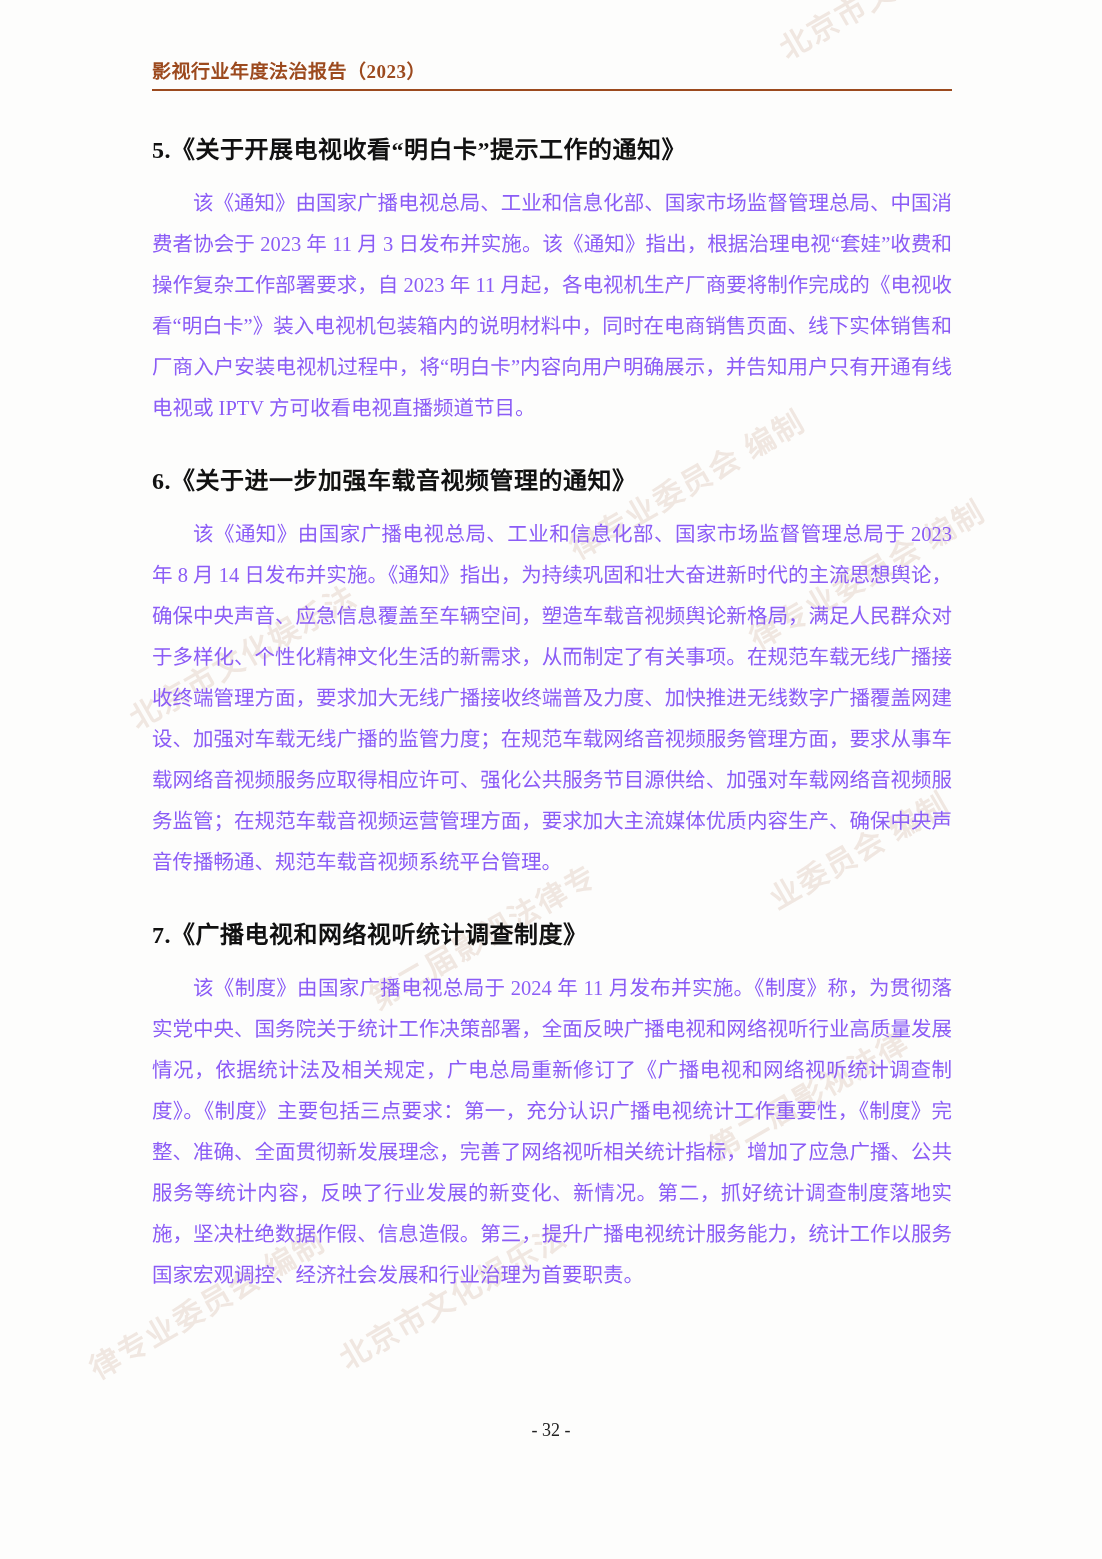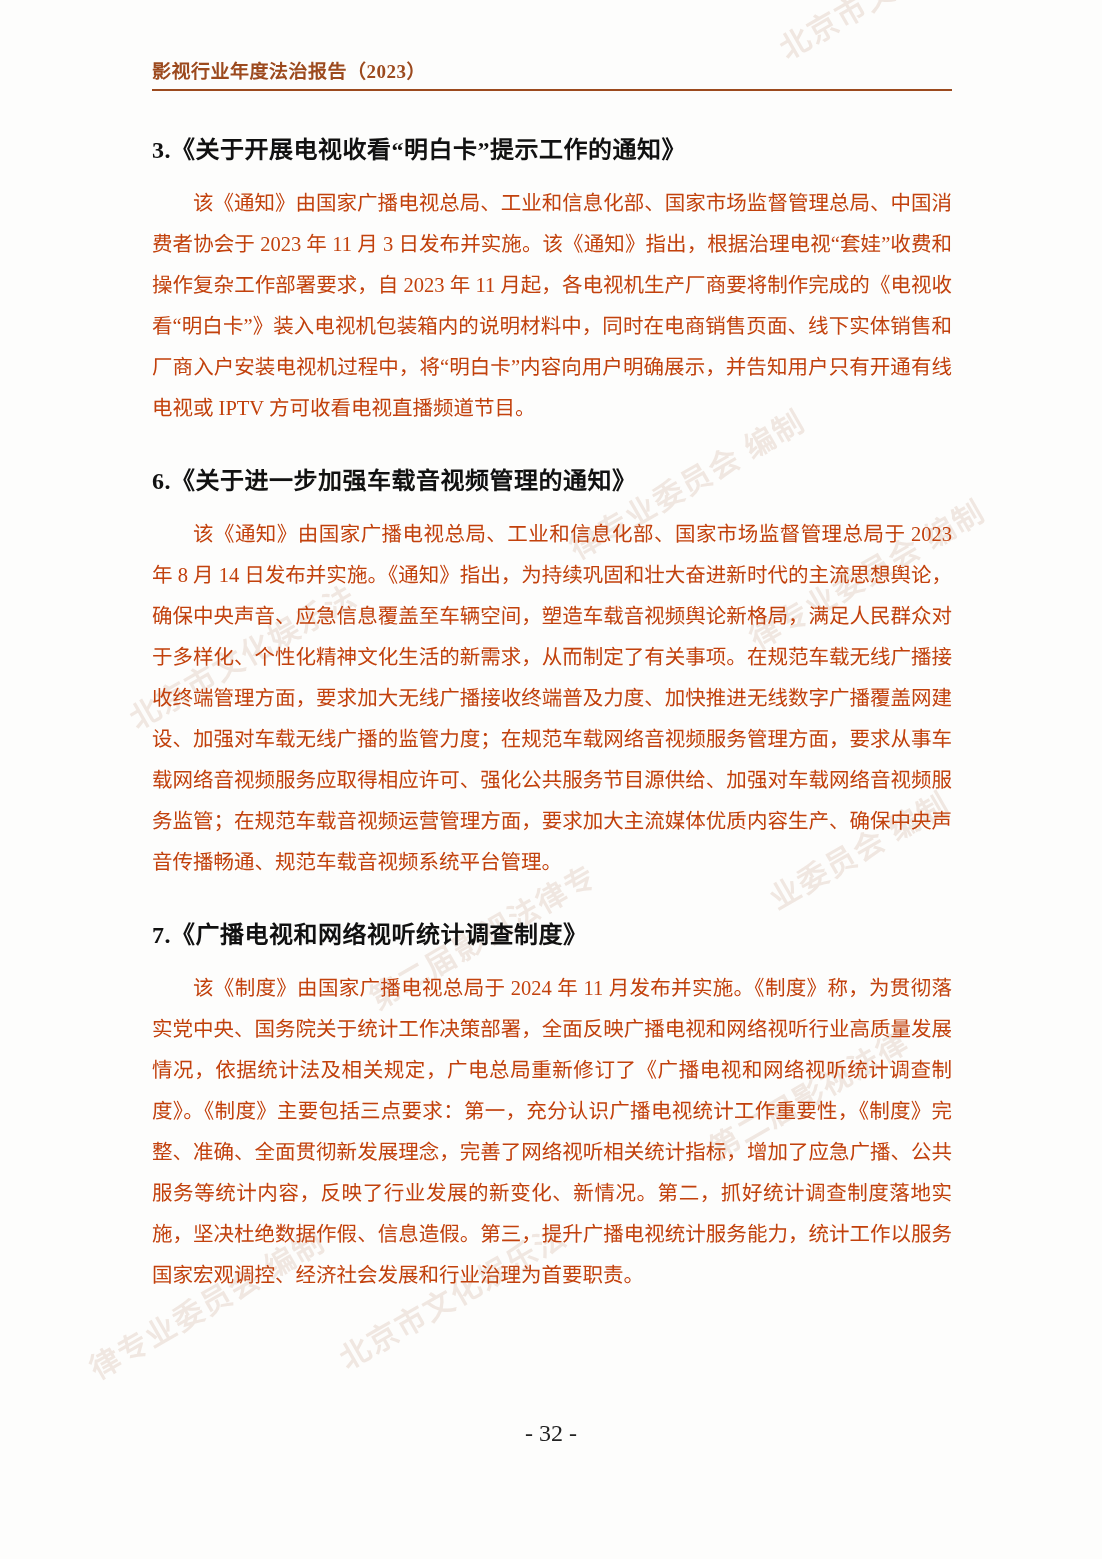--- a/index.html
+++ b/index.html
@@ -72,32 +72,32 @@
     font-family: "Liberation Serif", "DejaVu Serif", serif;
     color: #111;
   }
   .sec-body {
     font-size: 20.5px;
     line-height: 41px;
     text-align: justify;
     text-justify: inter-ideograph;
     text-indent: 2em;
     margin: 18px 0 0 0;
-    color: #c2410c;
+    color: #8b5cf6;
   }
   .sec:first-child h2.sec-title { margin-top: 0; }
 
   
   .footer {
     position: absolute;
     left: 0;
     right: 0;
     top: 1420px;
     text-align: center;
-    font-size: 24px;
+    font-size: 18px;
     color: #222;
     z-index: 10;
     font-family: "Liberation Serif", "DejaVu Serif", serif;
   }
 </style>
 </head>
 <body>
 
 <div class="page">
 
@@ -114,21 +114,21 @@
     </div>
 
   <div class="header">
     <div class="header-title">影视行业年度法治报告（2023）</div>
     <div class="header-rule"></div>
   </div>
 
   <div class="content">
 
     <div class="sec">
-      <h2 class="sec-title">3.《关于开展电视收看“明白卡”提示工作的通知》</h2>
+      <h2 class="sec-title">5.《关于开展电视收看“明白卡”提示工作的通知》</h2>
       <p class="sec-body">该《通知》由国家广播电视总局、工业和信息化部、国家市场监督管理总局、中国消费者协会于 2023 年 11 月 3 日发布并实施。该《通知》指出，根据治理电视“套娃”收费和操作复杂工作部署要求，自 2023 年 11 月起，各电视机生产厂商要将制作完成的《电视收看“明白卡”》装入电视机包装箱内的说明材料中，同时在电商销售页面、线下实体销售和厂商入户安装电视机过程中，将“明白卡”内容向用户明确展示，并告知用户只有开通有线电视或 IPTV 方可收看电视直播频道节目。</p>
     </div>
 
     <div class="sec">
       <h2 class="sec-title">6.《关于进一步加强车载音视频管理的通知》</h2>
       <p class="sec-body">该《通知》由国家广播电视总局、工业和信息化部、国家市场监督管理总局于 2023 年 8 月 14 日发布并实施。《通知》指出，为持续巩固和壮大奋进新时代的主流思想舆论，确保中央声音、应急信息覆盖至车辆空间，塑造车载音视频舆论新格局，满足人民群众对于多样化、个性化精神文化生活的新需求，从而制定了有关事项。在规范车载无线广播接收终端管理方面，要求加大无线广播接收终端普及力度、加快推进无线数字广播覆盖网建设、加强对车载无线广播的监管力度；在规范车载网络音视频服务管理方面，要求从事车载网络音视频服务应取得相应许可、强化公共服务节目源供给、加强对车载网络音视频服务监管；在规范车载音视频运营管理方面，要求加大主流媒体优质内容生产、确保中央声音传播畅通、规范车载音视频系统平台管理。</p>
     </div>
 
     <div class="sec">
       <h2 class="sec-title">7.《广播电视和网络视听统计调查制度》</h2>

